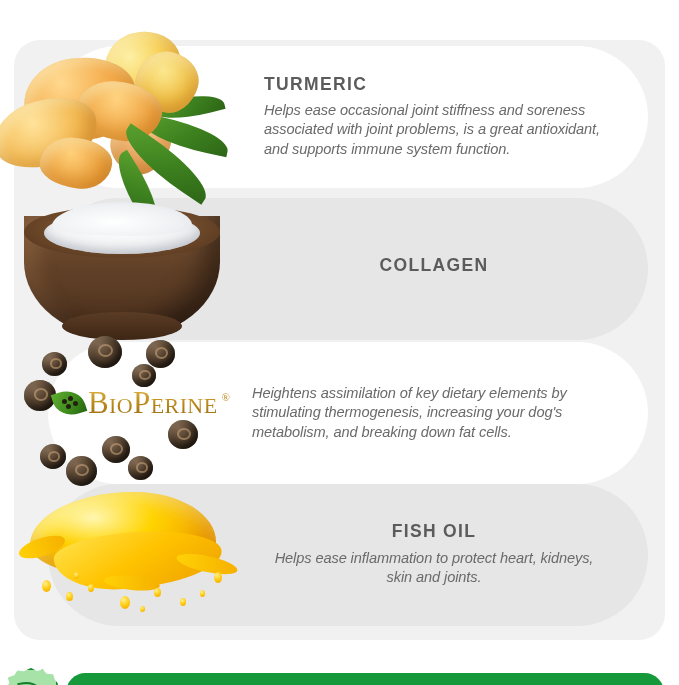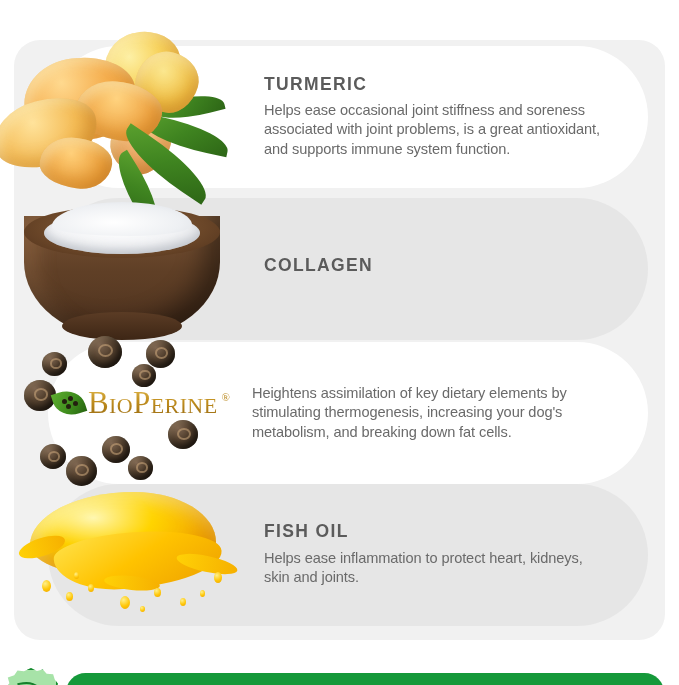--- a/index.html
+++ b/index.html
@@ -35,21 +35,21 @@
 
   
   .card {
     position: absolute;
     left: 48px;
     width: 600px;
     height: 142px;
     border-radius: 71px;
   }
   .card.white { background: #ffffff; }
-  .card.grey  { background: #e6e6e6; }
+  .card.grey  { background: #e6e6e6; text-align: center; }
 
   .card-1 { top: 14px; }
   .card-2 { top: 166px; }
   .card-3 { top: 310px; }
   .card-4 { top: 452px; }
 
   .card-text {
     position: absolute;
     left: 216px;
     right: 44px;
@@ -65,20 +65,21 @@
     font-size: 17.5px;
     font-weight: bold;
     letter-spacing: 1.35px;
     color: #5b5b5b;
     margin-bottom: 7px;
     line-height: 1.1;
   }
 
   .card-desc {
     font-size: 14.6px;
+    font-style: italic;
     line-height: 1.33;
     color: #6a6a6a;
     letter-spacing: -0.1px;
   }
 
   
   .art { position: absolute; pointer-events: none; }
 
   
   .art-turmeric { left: -14px; top: -6px; width: 250px; height: 200px; }

